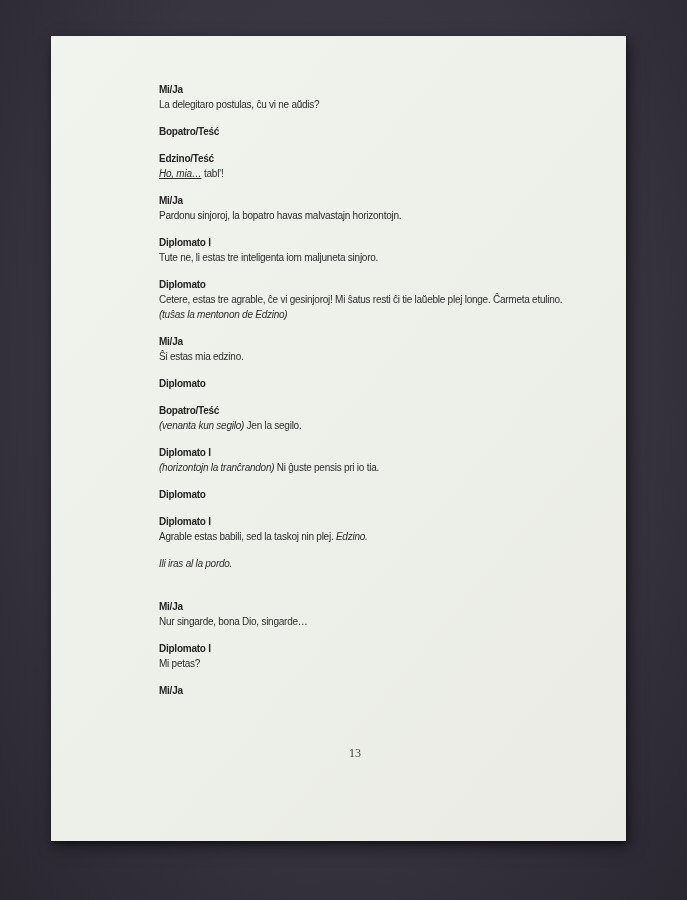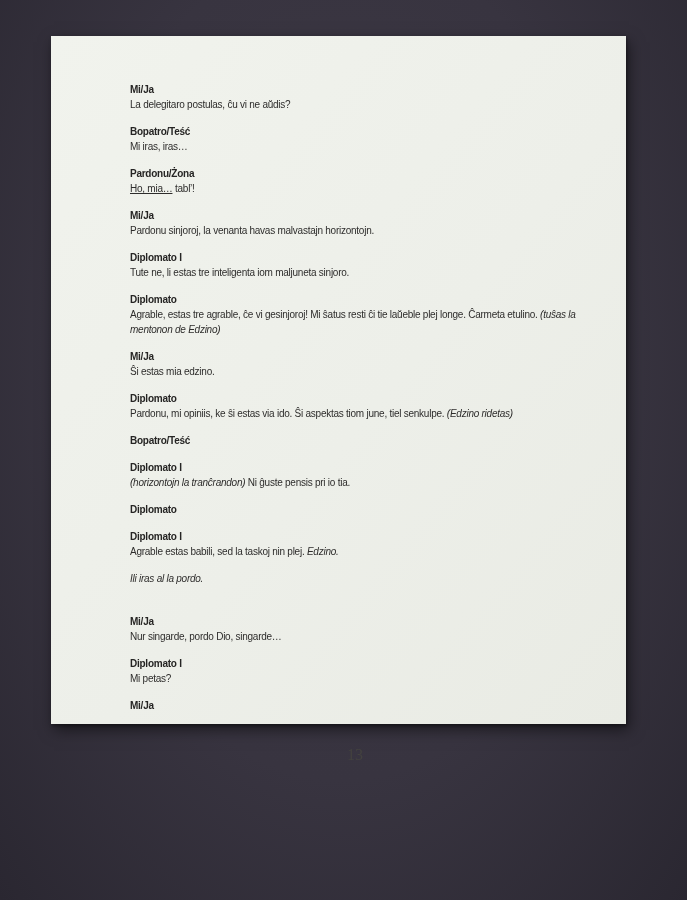--- a/index.html
+++ b/index.html
@@ -10,98 +10,98 @@
     overflow:hidden;
   }
   .scene {
     position:relative;
     width:687px; height:900px;
     background: radial-gradient(ellipse at 50% 40%, #3d3944 0%, #383440 55%, #2a2731 100%);
   }
   .paper {
     position:absolute;
     left:51px; top:36px;
-    width:575px; height:688px;
+    width:575px; height:805px;
     background: linear-gradient(130deg, #f1f3ed 0%, #edefe9 55%, #e9ebe4 100%);
     box-shadow: 3px 6px 14px rgba(0,0,0,0.5), 1px 2px 3px rgba(0,0,0,0.35);
+    padding-left: 29px;
   }
   .content {
     padding:46px 46px 0 79px;
     max-width:575px;
     color:#2e2d2c;
     font-size:10px;
     letter-spacing:-0.25px;
     line-height:15px;
   }
   .line-wrap { max-width:450px; }
   .block { margin-bottom:12px; max-width:450px; }
   .block.stage { margin-bottom:28px; }
   .speaker { font-weight:bold; color:#262524; }
   .seg { font-style:normal; }
   .seg-i { font-style:italic; }
-  .seg-iu { text-decoration:underline;margin-top:16px; }
+  .seg-iu { font-style:italic; text-decoration:underline;margin-top:16px; }
   .page-number {
     position:absolute;
     left:79px; top:710px;
     width:450px;
     text-align:center;
     font-family:"Liberation Serif", serif;
-    font-size:16px;
+    font-size:12px;
     color:#43423f;
   }
 </style>
 </head>
 <body>
 
 <div class="scene">
   <div class="paper">
     <div class="content">
 
       <section class="block">
         <p class="speaker">Mi/Ja</p>
         <p class="line-wrap"><span class="seg">La delegitaro postulas, ĉu vi ne aŭdis?</span></p>
       </section>
 
       <section class="block">
         <p class="speaker">Bopatro/Teść</p>
-        <p class="line-wrap"><span class="seg">Mi iras, iras…</span></p>
       </section>
 
       <section class="block">
-        <p class="speaker">Pardonu/Żona</p>
+        <p class="speaker">Edzino/Teść</p>
         <p class="line-wrap"><span class="seg-iu">Ho, mia…</span><span class="seg"> tabl’!</span></p>
       </section>
 
       <section class="block">
         <p class="speaker">Mi/Ja</p>
-        <p class="line-wrap"><span class="seg">Pardonu sinjoroj, la venanta havas malvastajn horizontojn.</span></p>
+        <p class="line-wrap"><span class="seg">Pardonu sinjoroj, la bopatro havas malvastajn horizontojn.</span></p>
       </section>
 
       <section class="block">
         <p class="speaker">Diplomato I</p>
         <p class="line-wrap"><span class="seg">Tute ne, li estas tre inteligenta iom maljuneta sinjoro.</span></p>
       </section>
 
       <section class="block">
         <p class="speaker">Diplomato</p>
-        <p class="line-wrap"><span class="seg">Agrable, estas tre agrable, ĉe vi gesinjoroj! Mi ŝatus resti ĉi tie laŭeble plej longe. Ĉarmeta etulino. </span><span class="seg-i">(tuŝas la mentonon de Edzino)</span></p>
+        <p class="line-wrap"><span class="seg">Cetere, estas tre agrable, ĉe vi gesinjoroj! Mi ŝatus resti ĉi tie laŭeble plej longe. Ĉarmeta etulino. </span><span class="seg-i">(tuŝas la mentonon de Edzino)</span></p>
       </section>
 
       <section class="block">
         <p class="speaker">Mi/Ja</p>
         <p class="line-wrap"><span class="seg">Ŝi estas mia edzino.</span></p>
       </section>
 
       <section class="block">
         <p class="speaker">Diplomato</p>
-        <p class="line-wrap"><span class="seg">Pardonu, mi opiniis, ke ŝi estas via ido. Ŝi aspektas tiom june, tiel senkulpe. </span><span class="seg-i">(Edzino ridetas)</span></p>
       </section>
 
       <section class="block">
         <p class="speaker">Bopatro/Teść</p>
+        <p class="line-wrap"><span class="seg-i">(venanta kun segilo)</span><span class="seg"> Jen la segilo.</span></p>
       </section>
 
       <section class="block">
         <p class="speaker">Diplomato I</p>
         <p class="line-wrap"><span class="seg-i">(horizontojn la tranĉrandon)</span><span class="seg"> Ni ĝuste pensis pri io tia.</span></p>
       </section>
 
       <section class="block">
         <p class="speaker">Diplomato</p>
       </section>
@@ -110,21 +110,21 @@
         <p class="speaker">Diplomato I</p>
         <p class="line-wrap"><span class="seg">Agrable estas babili, sed la taskoj nin plej. </span><span class="seg-i">Edzino.</span></p>
       </section>
 
       <section class="block stage">
         <p class="line-wrap"><span class="seg-i">Ili iras al la pordo.</span></p>
       </section>
 
       <section class="block">
         <p class="speaker">Mi/Ja</p>
-        <p class="line-wrap"><span class="seg">Nur singarde, pordo Dio, singarde…</span></p>
+        <p class="line-wrap"><span class="seg">Nur singarde, bona Dio, singarde…</span></p>
       </section>
 
       <section class="block">
         <p class="speaker">Diplomato I</p>
         <p class="line-wrap"><span class="seg">Mi petas?</span></p>
       </section>
 
       <section class="block">
         <p class="speaker">Mi/Ja</p>
       </section>

